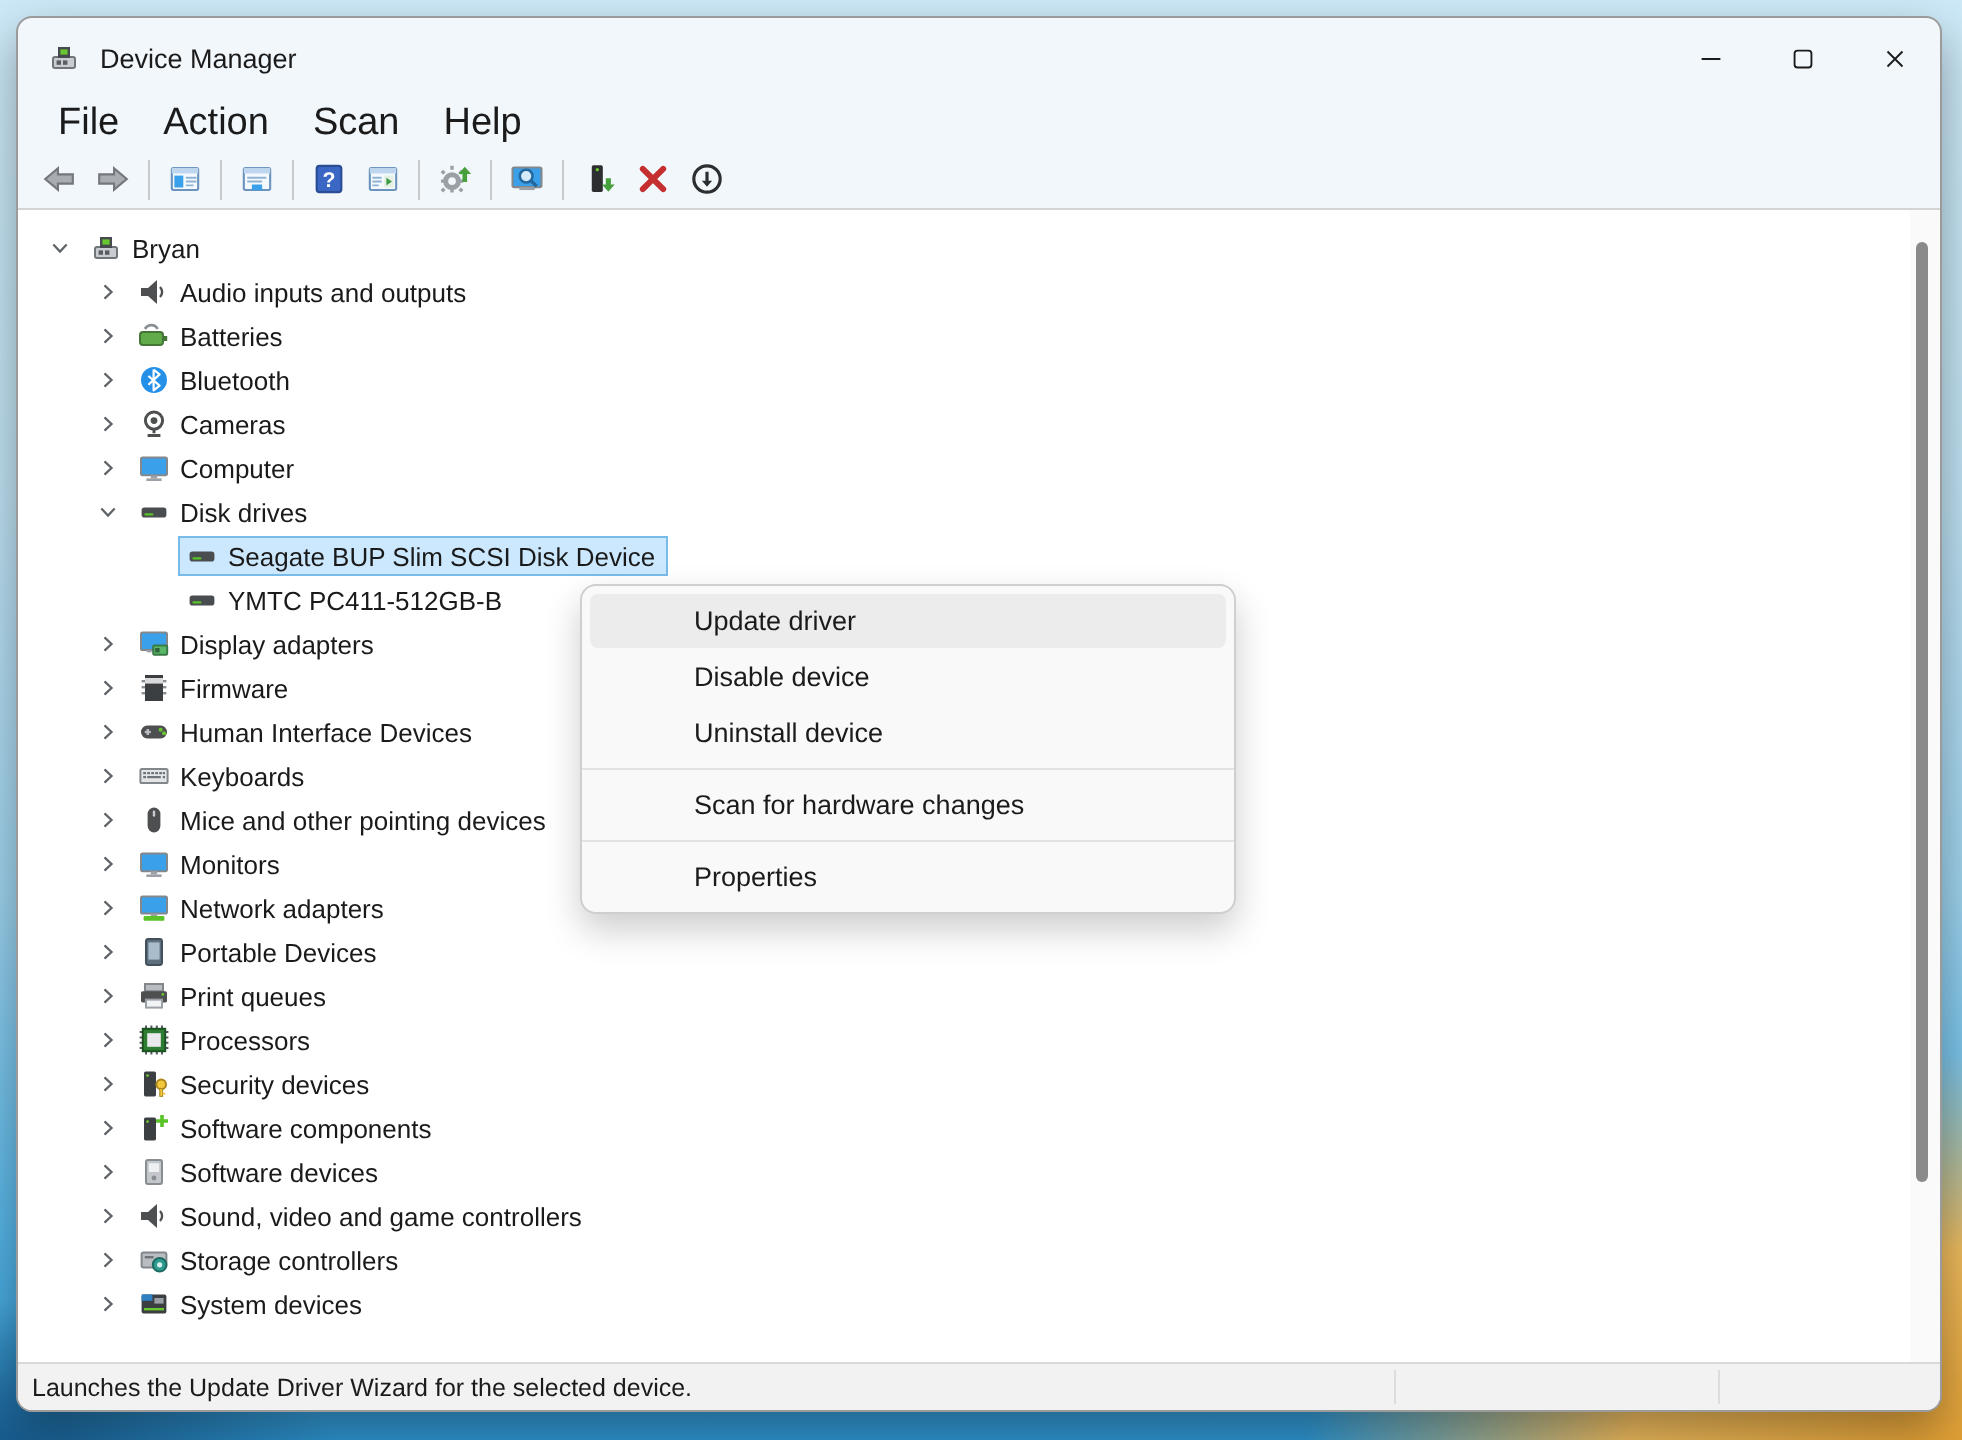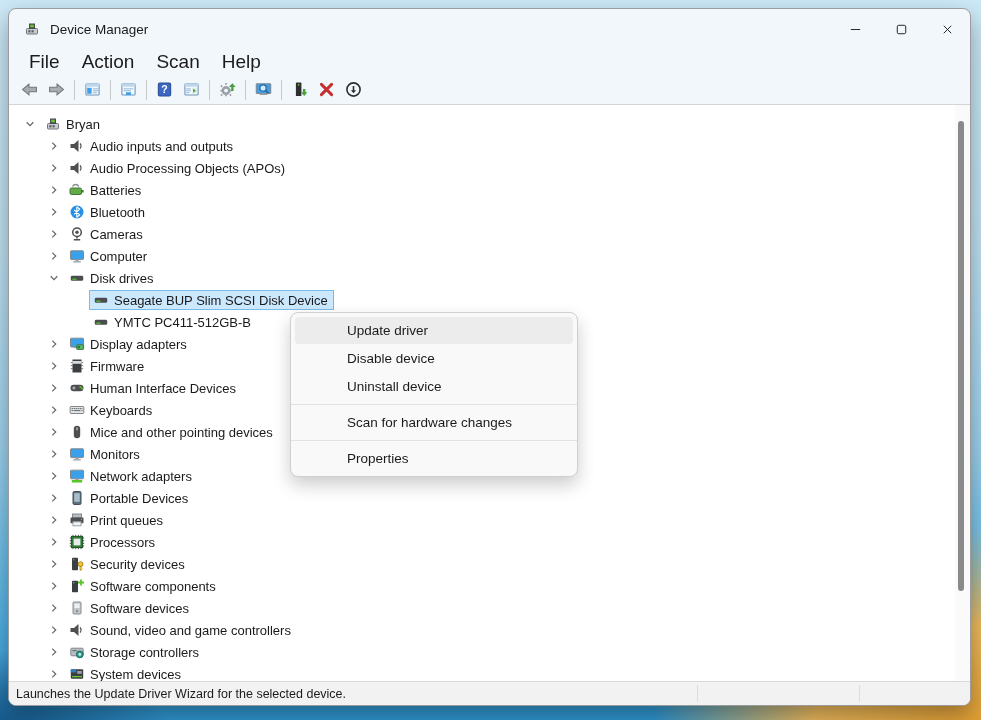--- a/index.html
+++ b/index.html
@@ -45,21 +45,21 @@
 
   .scrollbar { position:absolute; top:0; right:0; width:15px; height:100%; background:#fafafa; }
   .scroll-thumb { position:absolute; top:16px; right:6px; width:6px; height:470px; background:#8a8a8a; border-radius:3px; }
 
   .statusbar { height:24px; flex:0 0 auto; background:#f2f2f2; border-top:1px solid #d9d9d9;
                display:flex; align-items:center; position:relative; font-size:12.5px; color:#1b1b1b; }
   .status-text { padding-left:7px; }
   .status-sep { position:absolute; top:3px; bottom:3px; width:1px; background:#dddddd; }
 
   .context-menu {
-    position:absolute; left:290px; top:312px; width:288px;
+    position:absolute; left:290px; top:292px; width:328px;
     background:#f9f9f9; border:1px solid #cfcfcf; border-radius:8px;
     box-shadow:0 8px 18px rgba(0,0,0,.20); padding:3px 0; z-index:50;
   }
   .ctx-item { height:27px; display:flex; align-items:center; padding-left:52px;
               font-size:13.5px; color:#1b1b1b; margin:1px 4px; border-radius:4px; }
   .ctx-item.hover { background:#ececec; }
   .ctx-sep { height:1px; background:#e2e2e2; margin:4px 0; }
 </style>
 </head>
 <body>
@@ -260,41 +260,20 @@
             <span class="sel-wrap">
               <span class="tree-icon">
                 <span style="display: flex;">
                   <svg viewBox="0 0 16 16" width="16" height="16">
                     <polygon points="1.5,6 5,6 9.5,2 9.5,14 5,10 1.5,10" fill="#4d4f51"></polygon>
                     <path d="M11 5.5 A3.5 3.5 0 0 1 11 10.5" fill="none" stroke="#4d4f51" stroke-width="1.2"></path>
                   </svg>
                 </span>
               </span>
               <span>Audio inputs and outputs</span>
-            </span>
-          </div>
-          <div class="tree-row">
-            <span style="width: 34px; flex: 0 0 auto;"></span>
-            <span class="chev">
-              <span style="display: flex;">
-                <svg viewBox="0 0 16 16" width="14" height="14">
-                  <path d="M6 4.2 L10 8 L6 11.8" fill="none" stroke="#5f6368" stroke-width="1.3"></path>
-                </svg>
-              </span>
-            </span>
-            <span class="sel-wrap">
-              <span class="tree-icon">
-                <span style="display: flex;">
-                  <svg viewBox="0 0 16 16" width="16" height="16">
-                    <polygon points="1.5,6 5,6 9.5,2 9.5,14 5,10 1.5,10" fill="#4d4f51"></polygon>
-                    <path d="M11 5.5 A3.5 3.5 0 0 1 11 10.5" fill="none" stroke="#4d4f51" stroke-width="1.2"></path>
-                  </svg>
-                </span>
-              </span>
-              <span>Audio Processing Objects (APOs)</span>
             </span>
           </div>
           <div class="tree-row">
             <span style="width: 34px; flex: 0 0 auto;"></span>
             <span class="chev">
               <span style="display: flex;">
                 <svg viewBox="0 0 16 16" width="14" height="14">
                   <path d="M6 4.2 L10 8 L6 11.8" fill="none" stroke="#5f6368" stroke-width="1.3"></path>
                 </svg>
               </span>

